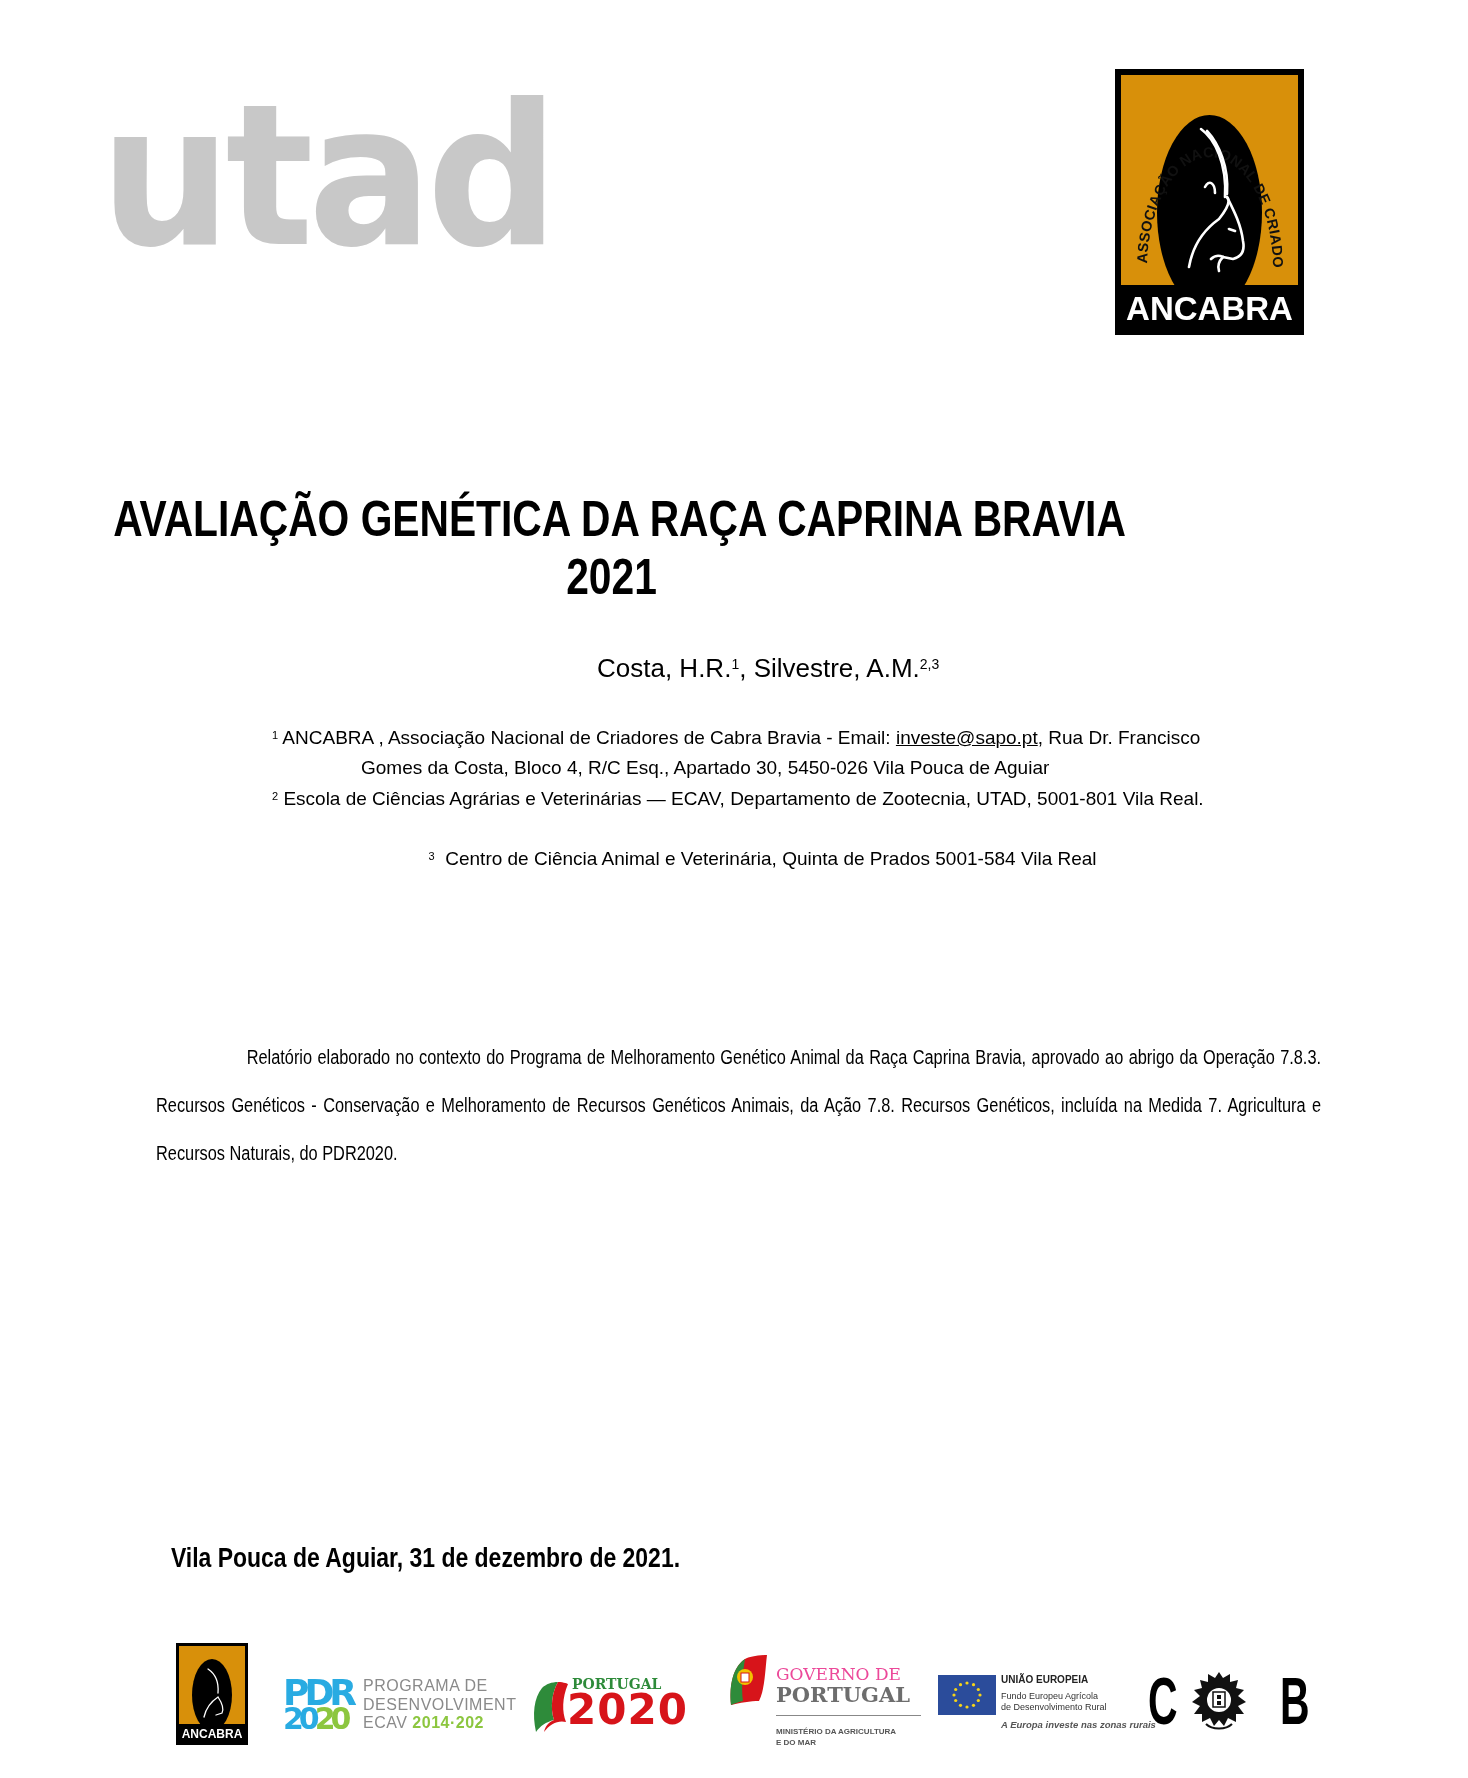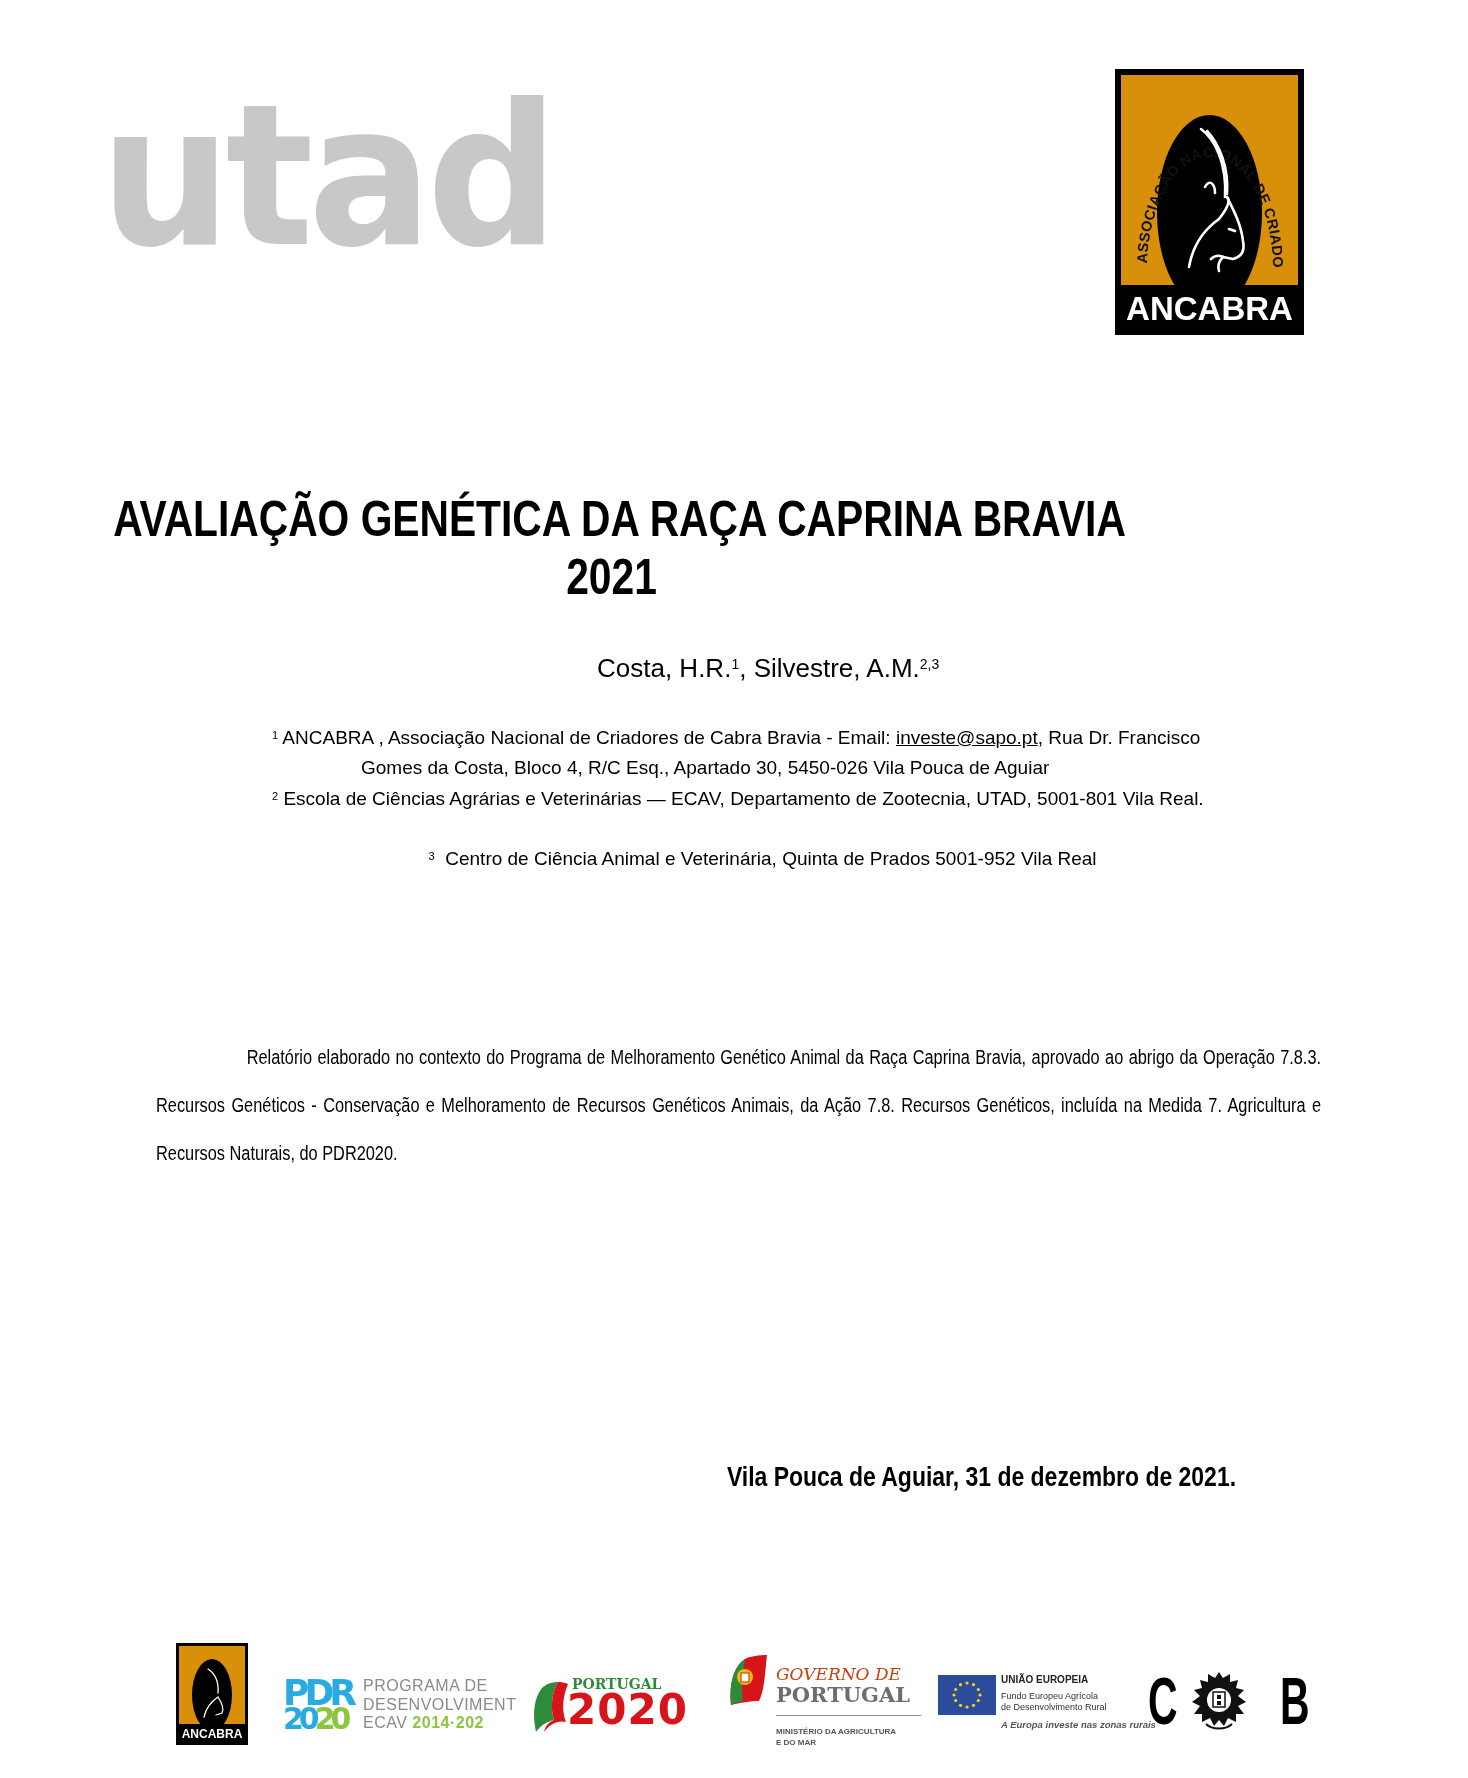--- a/index.html
+++ b/index.html
@@ -23,21 +23,21 @@
   .authors { left:597px; top:652px; font-size:26px; line-height:32px; white-space:nowrap; }
   .authors sup { font-size:14px; vertical-align:top; position:relative; top:-4px; }
 
   .affil { font-size:19px; line-height:30px; white-space:nowrap; }
   .affil sup { font-size:11px; vertical-align:top; position:relative; top:-3px; }
   .affil .email { text-decoration:underline; }
 
   .body-text { left:156px; top:1033px; width:1165px; font-size:20px; line-height:48px; text-align:justify; }
   .body-text .inner { display:block; width:1426px; transform:scaleX(0.817); transform-origin:left top; text-indent:111px; }
 
-  .date-line { left:0; top:1459px; width:1292px; text-align:right; }
+  .date-line { left:0; top:1540px; width:1292px; text-align:left; }
   .date-line span { display:inline-block; font-weight:bold; font-size:28px; line-height:36px; transform:scaleX(0.82); transform-origin:center top; white-space:nowrap; margin-left:115px; }
 
   
   .anc-small { left:176px; top:1643px; width:72px; height:102px; background:#000; }
   .anc-small .orange { position:absolute; left:3px; top:3px; right:3px; height:78px; background:#d8900a; }
   .anc-small .oval { position:absolute; left:16px; top:16px; width:40px; height:72px; background:#000; border-radius:50%; }
   .anc-small .name { position:absolute; left:0; right:0; top:83px; text-align:center; color:#fff; font-weight:bold; font-size:12px; line-height:16px; }
 
   .pdr-mark { left:283px; top:1676px; width:75px; height:60px; font-weight:bold; font-family:"DejaVu Sans", sans-serif; }
   .pdr-mark .pdr { position:absolute; left:0; top:0; font-size:36px; line-height:34px; color:#29abe2; letter-spacing:-5px; }
@@ -45,21 +45,21 @@
   .pdr-mark .yr .b { color:#29abe2; }
   .pdr-mark .yr .g { color:#8cc63f; }
   .pdr-text { left:363px; top:1677px; font-size:16px; line-height:18.5px; color:#8a8a8a; white-space:nowrap; letter-spacing:0.5px; }
   .pdr-text .green { color:#8cc63f; font-weight:bold; }
 
   .pt2020-leaf { left:532px; top:1678px; width:36px; height:58px; }
   .pt2020-label { left:572px; top:1676px; font-family:"DejaVu Serif", serif; font-weight:bold; font-size:14px; line-height:16px; color:#2e8b3a; }
   .pt2020-year { left:567px; top:1689px; font-family:"DejaVu Sans", sans-serif; font-weight:bold; font-size:42px; line-height:42px; color:#d7141a; letter-spacing:1px; }
 
   .gov-emblem { left:729px; top:1655px; width:40px; height:56px; }
-  .gov-l1 { left:776px; top:1664px; font-family:"DejaVu Serif", serif; font-size:17px; line-height:20px; color:#c2410c; white-space:nowrap;font-style:italic; }
+  .gov-l1 { left:776px; top:1664px; font-family:"DejaVu Serif", serif; font-size:17px; line-height:20px; color:#ec4899; white-space:nowrap; }
   .gov-l2 { left:776px; top:1683px; font-family:"DejaVu Serif", serif; font-weight:bold; font-size:21px; line-height:24px; color:#6d6d6d; white-space:nowrap; }
   .gov-rule { left:776px; top:1715px; width:145px; height:1px; background:#888; }
   .gov-min { left:776px; top:1726px; font-size:8px; line-height:11px; color:#555; font-weight:bold; white-space:nowrap; }
 
   .eu-flag { left:938px; top:1675px; width:58px; height:40px; background:#2b4c9b; }
   .eu-t1 { left:1001px; top:1674px; font-weight:bold; font-size:10px; line-height:12px; color:#222; white-space:nowrap; }
   .eu-t2 { left:1001px; top:1691px; font-size:9px; line-height:11px; color:#333; white-space:nowrap; }
   .eu-t3 { left:1001px; top:1719px; font-size:9.5px; line-height:12px; font-style:italic; color:#555; white-space:nowrap;font-weight:bold; }
 
   .cb-c { left:1148px; top:1668px; font-weight:bold; font-size:66px; line-height:66px; transform:scaleX(0.62); transform-origin:left top; }
@@ -107,21 +107,21 @@
 </div>
 
 <div class="abs affil" style="left:272px; top:723px;">
   <sup>1</sup><span> ANCABRA , Associação Nacional de Criadores de Cabra Bravia - Email: </span><span class="email">investe@sapo.pt</span><span>, Rua Dr. Francisco</span>
 </div>
 <div class="abs affil" style="left:361px; top:753px;">Gomes da Costa, Bloco 4, R/C Esq., Apartado 30, 5450-026 Vila Pouca de Aguiar</div>
 <div class="abs affil" style="left:272px; top:784px;">
   <sup>2</sup><span> Escola de Ciências Agrárias e Veterinárias — ECAV, Departamento de Zootecnia, UTAD, 5001-801 Vila Real.</span>
 </div>
 <div class="abs affil" style="left:418px; top:814px; white-space:pre;">
-  <sup>3</sup><span>  Centro de Ciência Animal e Veterinária, Quinta de Prados 5001-952 Vila Real</span>
+  <sup>3</sup><span>  Centro de Ciência Animal e Veterinária, Quinta de Prados 5001-584 Vila Real</span>
 </div>
 
 <div class="abs body-text">
   <span class="inner">Relatório elaborado no contexto do Programa de Melhoramento Genético Animal da Raça Caprina Bravia, aprovado ao abrigo da Operação 7.8.3. Recursos Genéticos - Conservação e Melhoramento de Recursos Genéticos Animais, da Ação 7.8. Recursos Genéticos, incluída na Medida 7. Agricultura e Recursos Naturais, do PDR2020.</span>
 </div>
 
 <div class="abs date-line">
   <span>Vila Pouca de Aguiar, 31 de dezembro de 2021.</span>
 </div>
 

